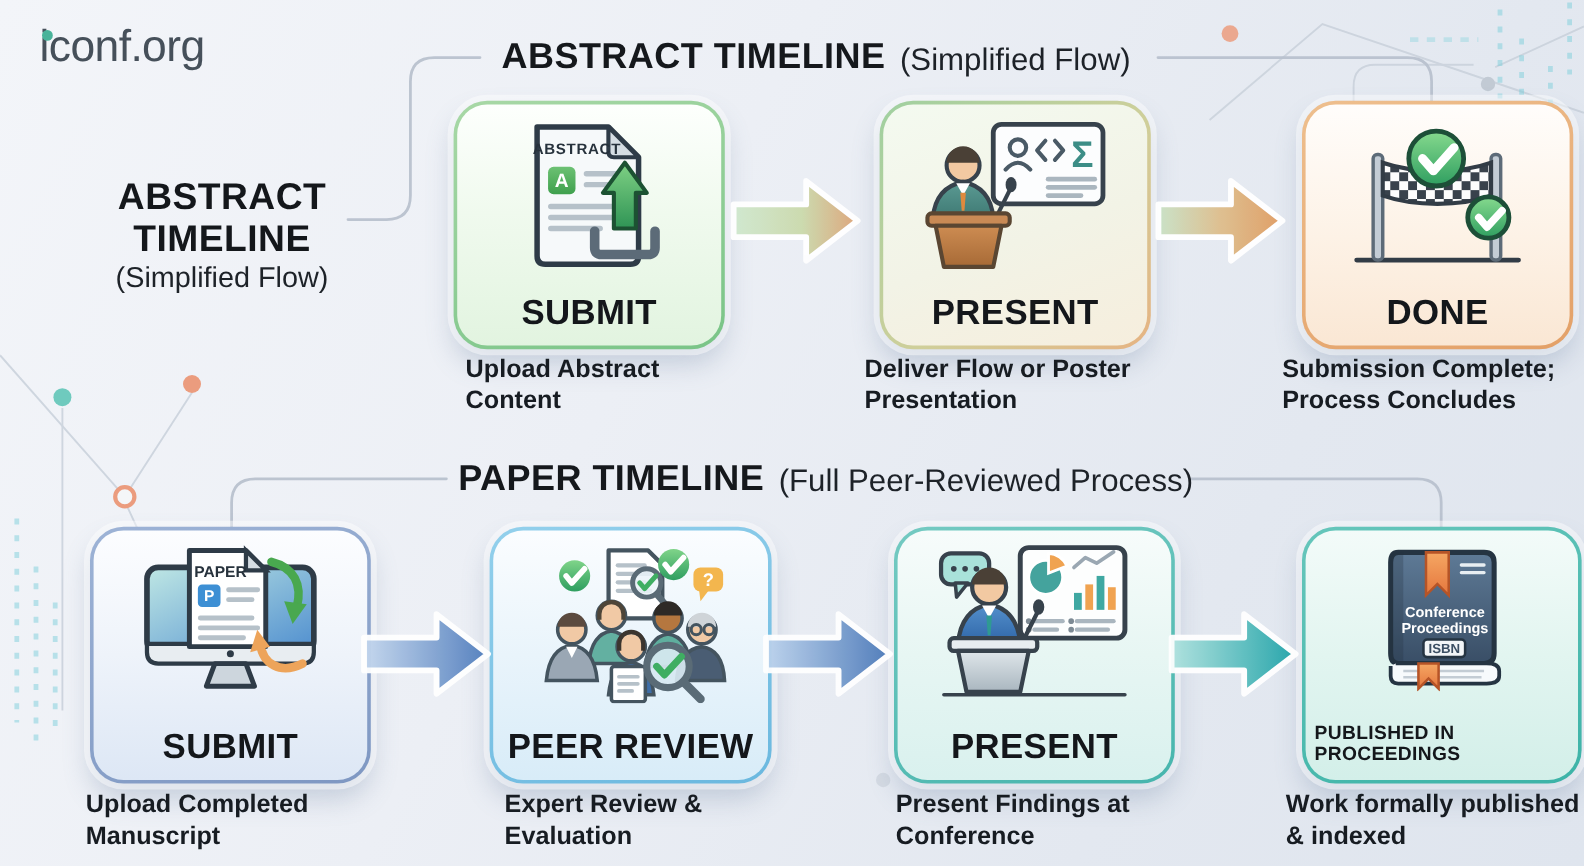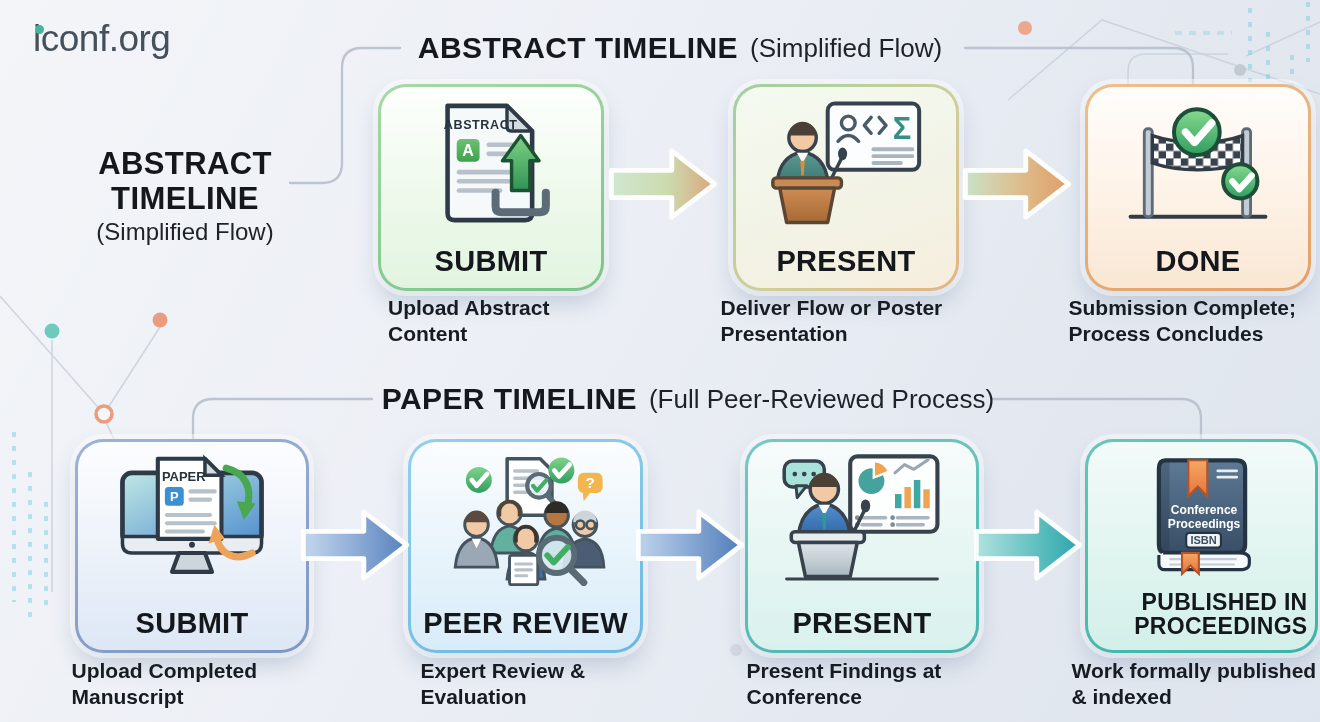--- a/index.html
+++ b/index.html
@@ -4,32 +4,32 @@
 <style>
   html,body{margin:0;padding:0;background:#dfe4ec;}
   .canvas{position:relative;width:1320px;height:722px;overflow:hidden;
     font-family:"Liberation Sans",sans-serif;
     background:linear-gradient(118deg,#f3f5f9 0%,#eceff5 40%,#e3e8f0 75%,#dfe5ee 100%);}
   svg{display:block}
   .layer{position:absolute;left:0;top:0;z-index:0}
   .connectors{z-index:1}
   .brand{position:absolute;left:33px;top:18px;font-size:37px;font-weight:400;color:#46505a;letter-spacing:-.5px;z-index:3}
   .brand-dot{position:absolute;left:35px;top:25px;width:9px;height:9px;border-radius:50%;background:#49b39a;z-index:4}
-  .timeline-heading{position:absolute;display:flex;align-items:center;gap:12px;white-space:nowrap;z-index:3;transform:translateX(-50%)}
+  .timeline-heading{position:absolute;display:flex;align-items:flex-end;gap:12px;white-space:nowrap;z-index:3;transform:translateX(-50%)}
   .h-bold{font-weight:800;font-size:30px;color:#15181c;letter-spacing:.4px}
   .h-light{font-weight:400;font-size:26px;color:#1d2228}
   .side-label{position:absolute;left:62px;top:147px;width:246px;text-align:center;line-height:1.12;z-index:3}
   .side-label .big{font-size:31px;font-weight:800;color:#14171b;letter-spacing:.4px}
   .side-label .small{font-size:24px;font-weight:400;color:#1d2228;margin-top:3px}
   .card{position:absolute;border-radius:28px;padding:3px;z-index:2;
     box-shadow:0 0 0 5px rgba(255,255,255,.45),0 12px 22px rgba(104,126,158,.30)}
   .card-inner{width:100%;height:100%;border-radius:25px;display:flex;flex-direction:column;
     align-items:center;justify-content:flex-start;padding:12px 6px 12px;box-sizing:border-box}
-  .card-title{margin-top:auto;font-size:29px;font-weight:800;color:#14171b;letter-spacing:.3px;text-align:right;line-height:1.05}
-  .card-title.two-line{font-size:23px;width:212px}
+  .card-title{margin-top:auto;font-size:29px;font-weight:800;color:#14171b;letter-spacing:.3px;text-align:left;line-height:1.05}
+  .card-title.two-line{font-size:16px;width:212px}
   .caption{position:absolute;transform:translateX(-50%);text-align:left;font-size:21px;font-weight:700;
     color:#171c22;line-height:1.22;z-index:3}
   .arrow{position:absolute;z-index:2}
 </style>
 </head>
 <body>
 
 <div class="canvas">
 
   <svg class="layer" width="1320" height="722" viewBox="0 0 1320 722">

